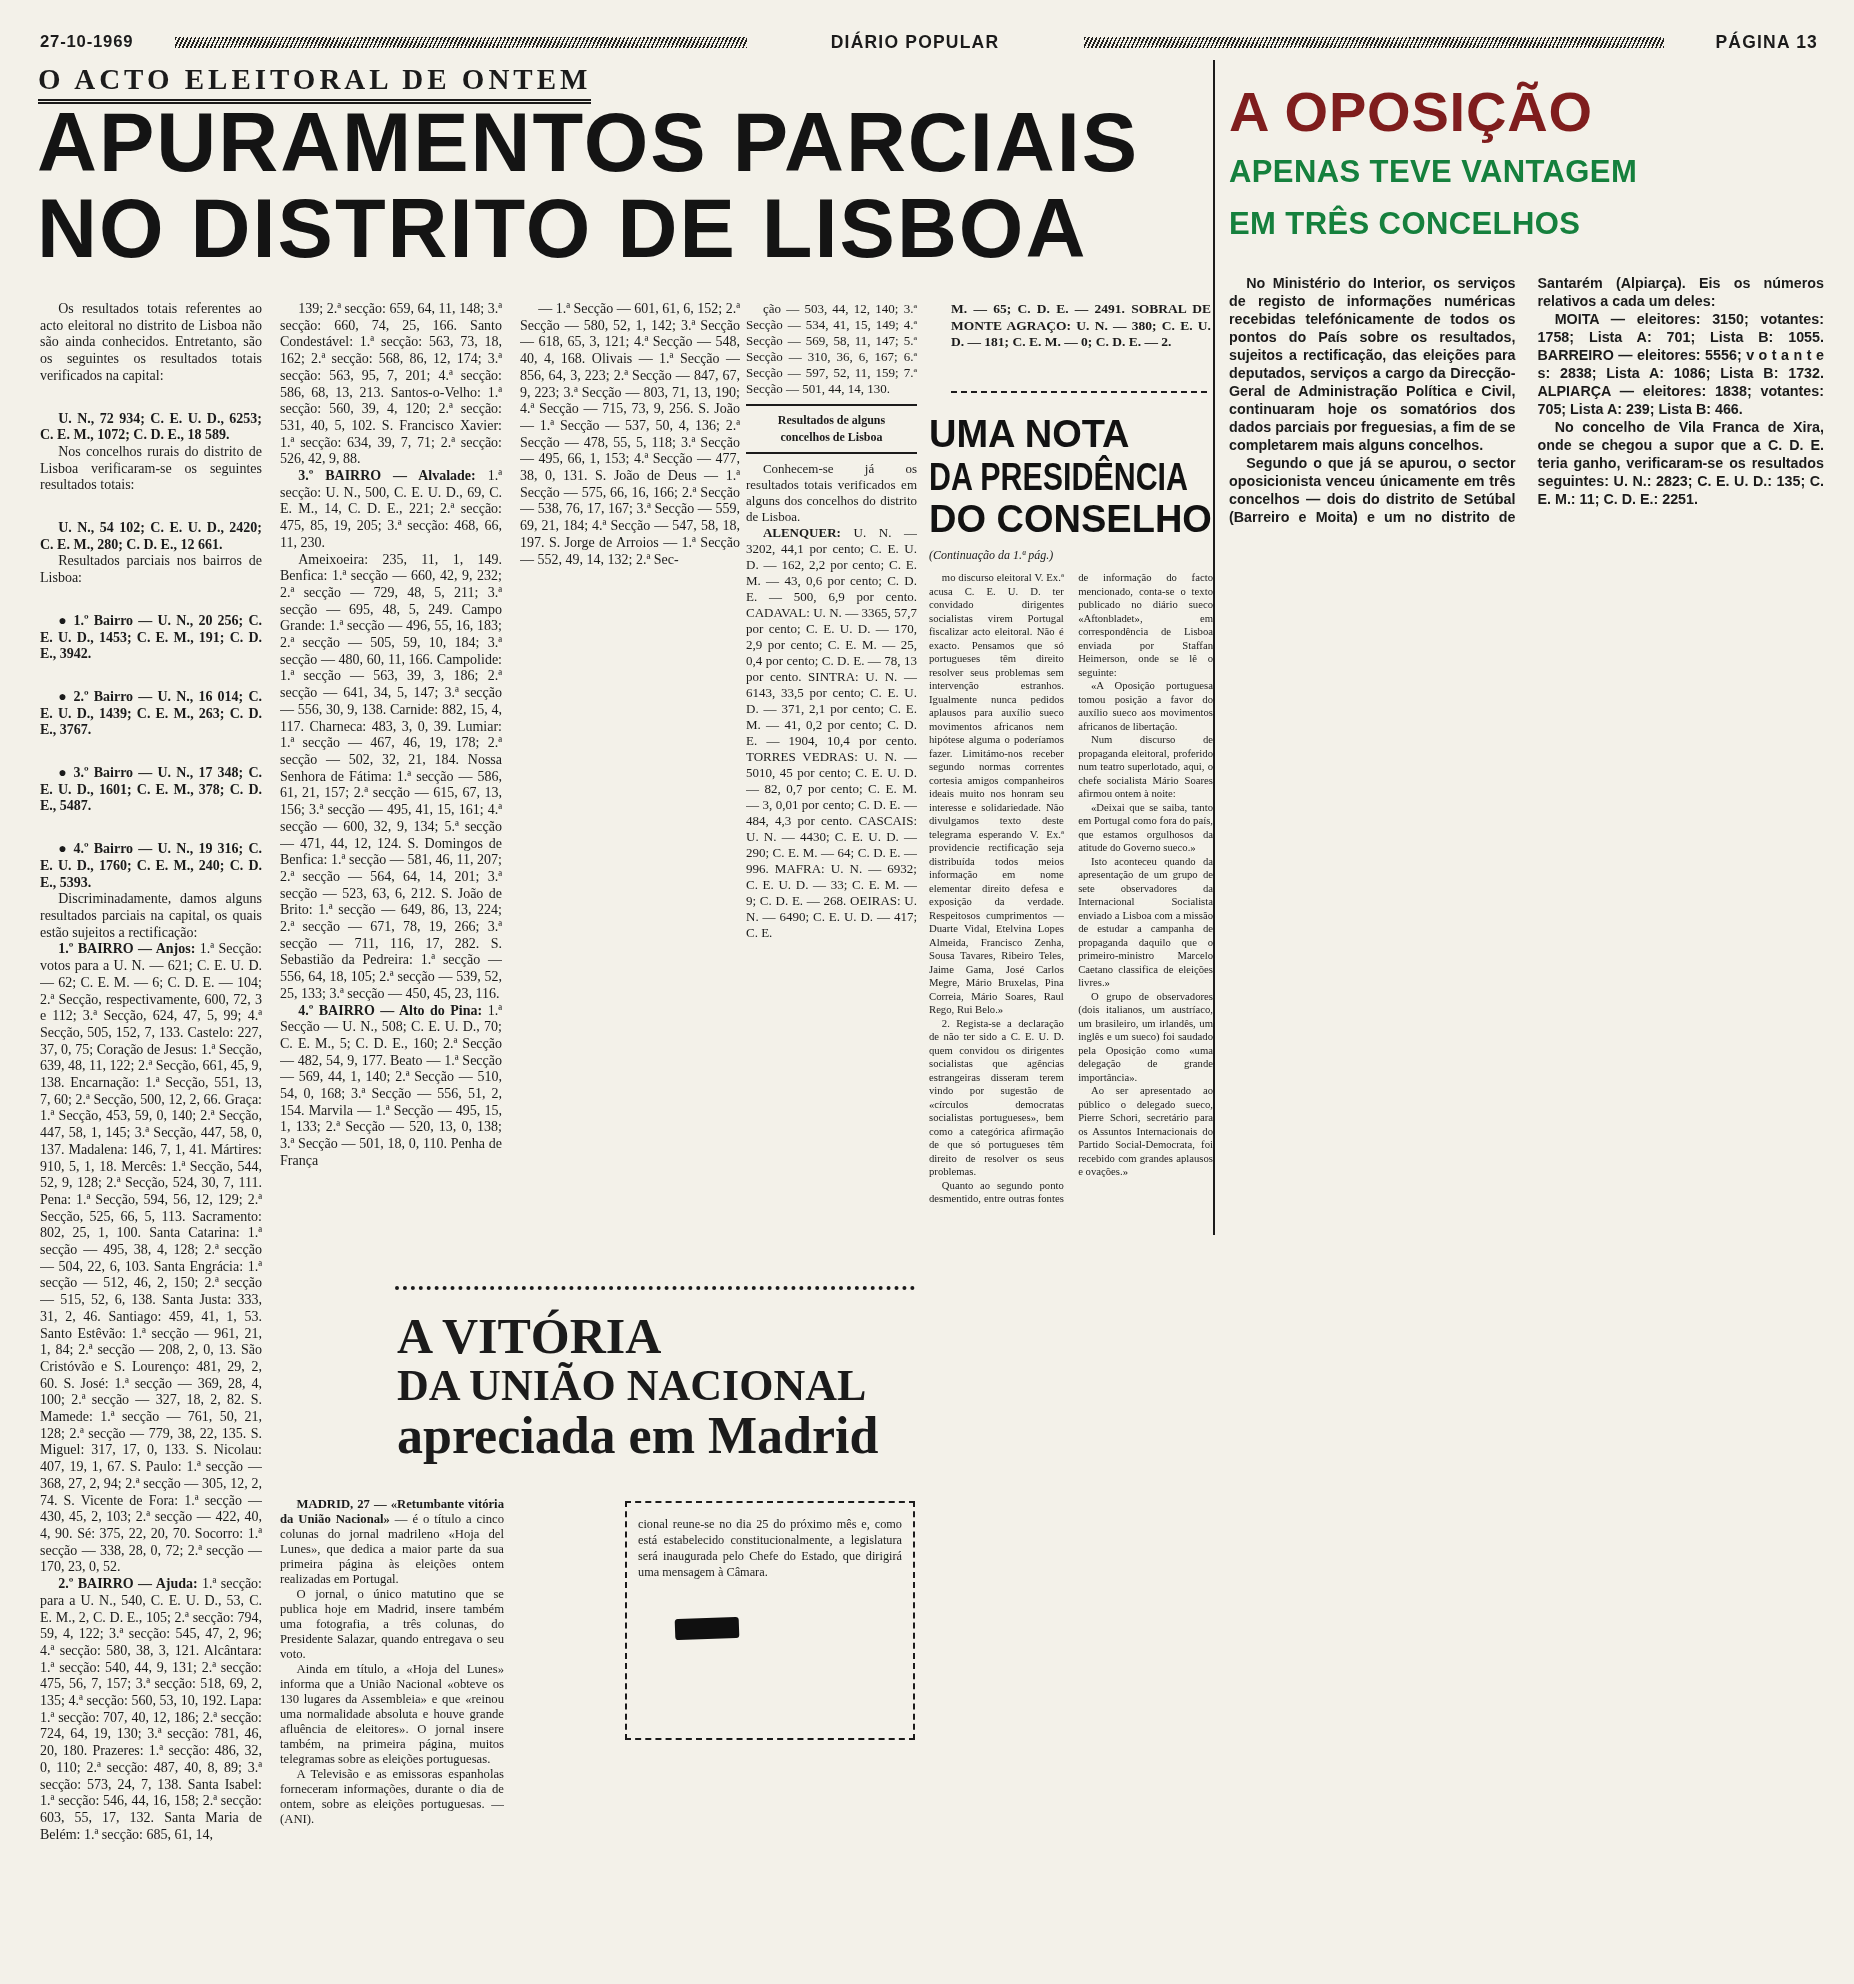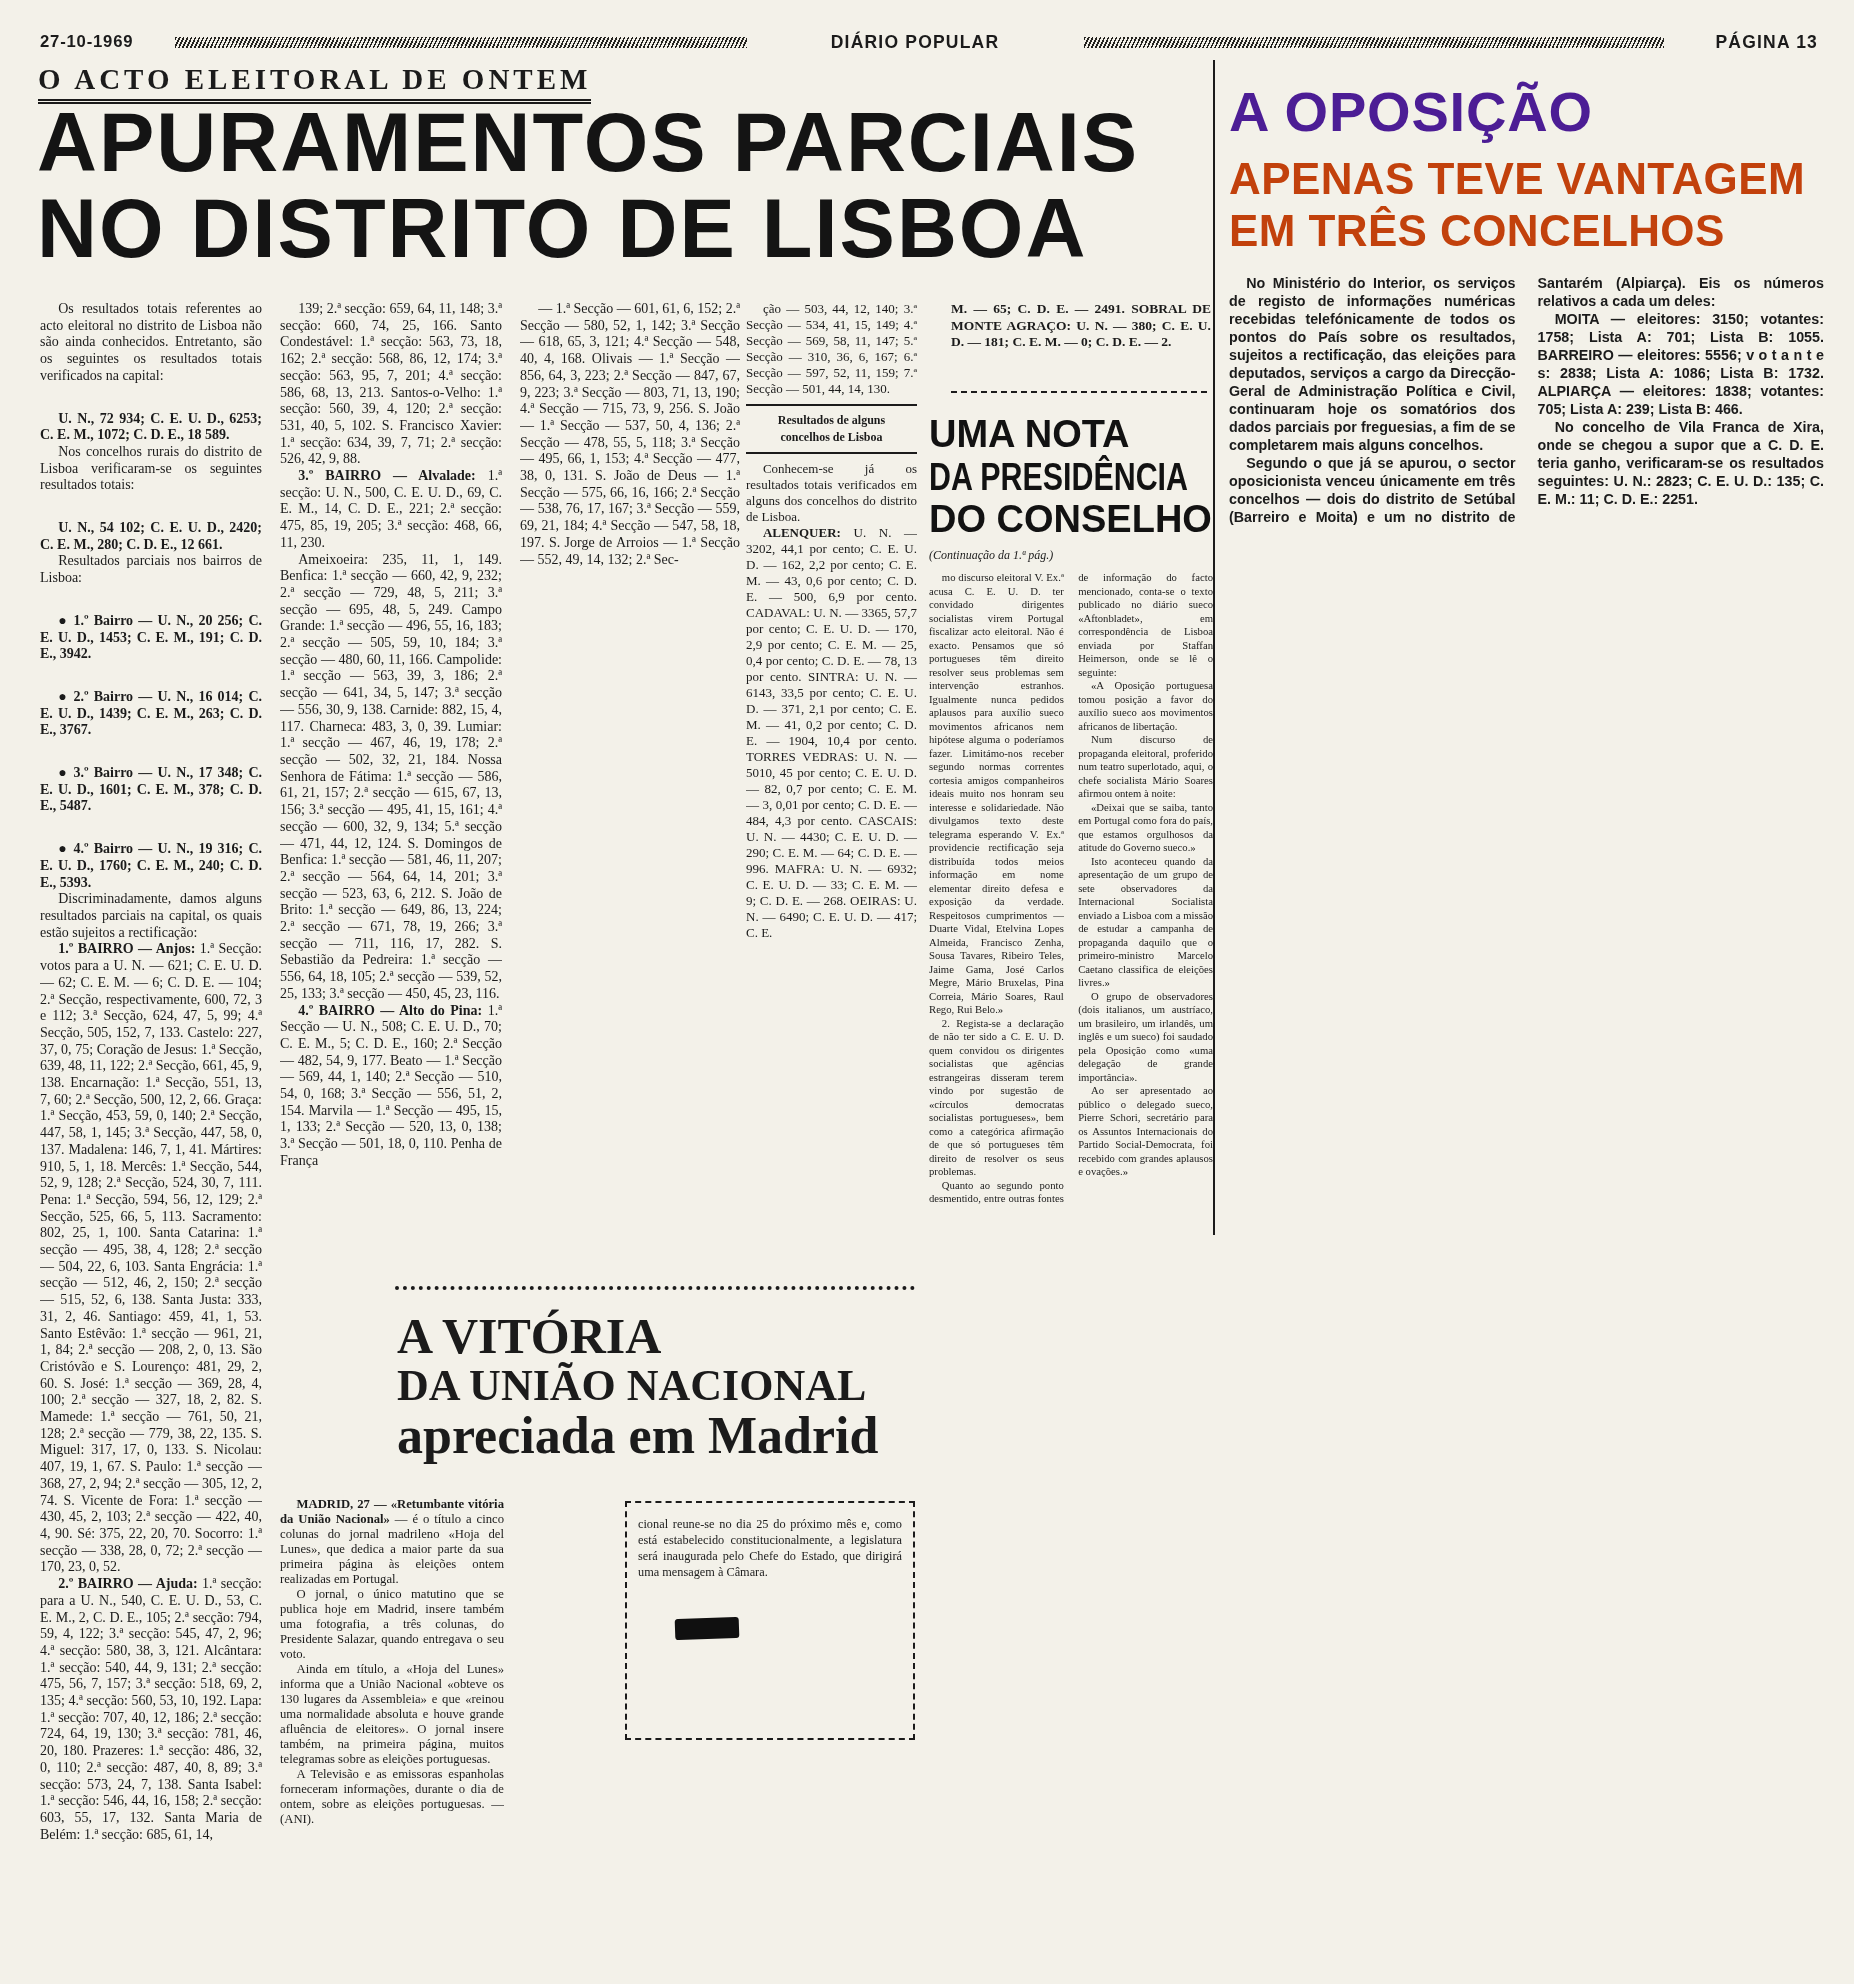--- a/index.html
+++ b/index.html
@@ -13,22 +13,22 @@
   .hd-page{font-family:"Liberation Sans",sans-serif;font-weight:bold;font-size:17.5px;letter-spacing:1.2px;text-align:right;}
   .hatch{height:11px;background:repeating-linear-gradient(115deg,#24231f 0 1.6px,rgba(0,0,0,0) 1.6px 3.6px);}
 
   
   .kicker{font-family:"Liberation Serif",serif;font-weight:bold;font-size:29px;letter-spacing:4px;
           padding-bottom:3.2px;border-bottom:5.6px double #1b1b1b;display:inline-block;}
   .mainline{font-family:"Liberation Sans",sans-serif;font-weight:bold;font-size:83px;line-height:1;
             letter-spacing:2px;white-space:nowrap;color:#141414;}
 
   
-  .sb-t1{font-family:"Liberation Sans",sans-serif;font-weight:bold;font-size:56px;line-height:1;letter-spacing:0.8px;color:#4c1d95;}
-  .sb-t2{font-family:"Liberation Sans",sans-serif;font-weight:bold;font-size:44px;line-height:1.05;letter-spacing:0.4px;color:#c2410c;white-space:nowrap;}
+  .sb-t1{font-family:"Liberation Sans",sans-serif;font-weight:bold;font-size:56px;line-height:1;letter-spacing:0.8px;color:#7f1d1d;}
+  .sb-t2{font-family:"Liberation Sans",sans-serif;font-weight:bold;font-size:31px;line-height:1.05;letter-spacing:0.4px;color:#15803d;white-space:nowrap;}
   .sb-body{font-family:"Liberation Sans",sans-serif;font-weight:bold;font-size:14.3px;line-height:18px;
            column-count:2;column-gap:22px;text-align:justify;}
   .sb-body p{margin:0;text-indent:1.2em;}
 
   
   .col{font-size:14px;line-height:16.7px;text-align:justify;overflow:hidden;}
   .col p{margin:0;text-indent:1.3em;}
   .col p.bold{font-weight:bold;margin-top:26px;}
   .col strong{font-weight:bold;}
   .c4{font-size:13px;line-height:16px;}

